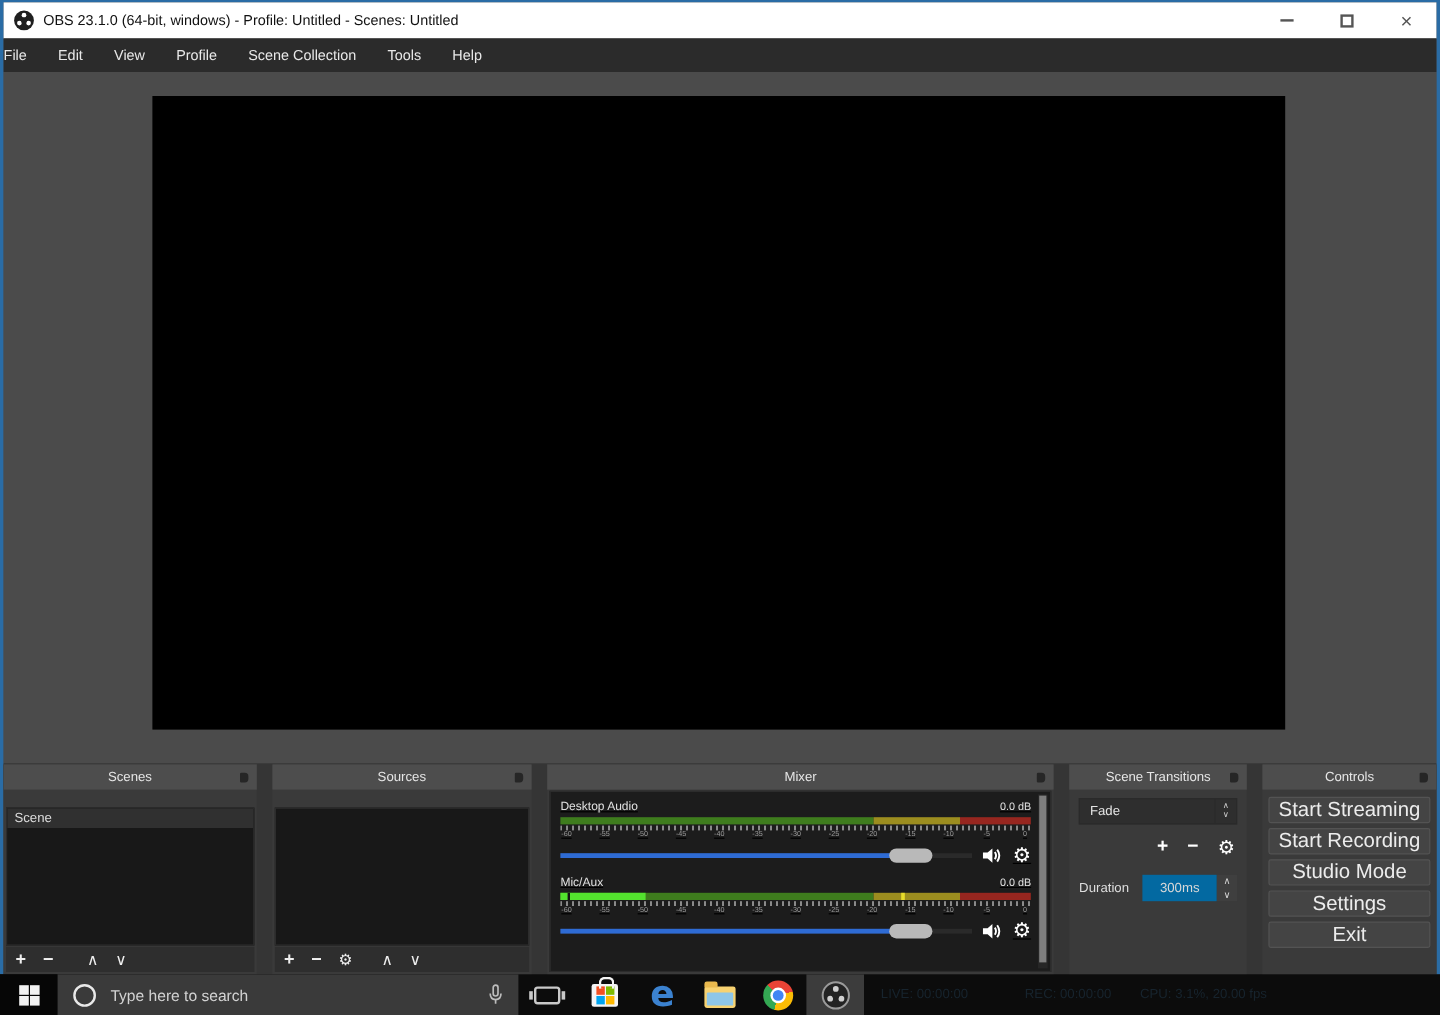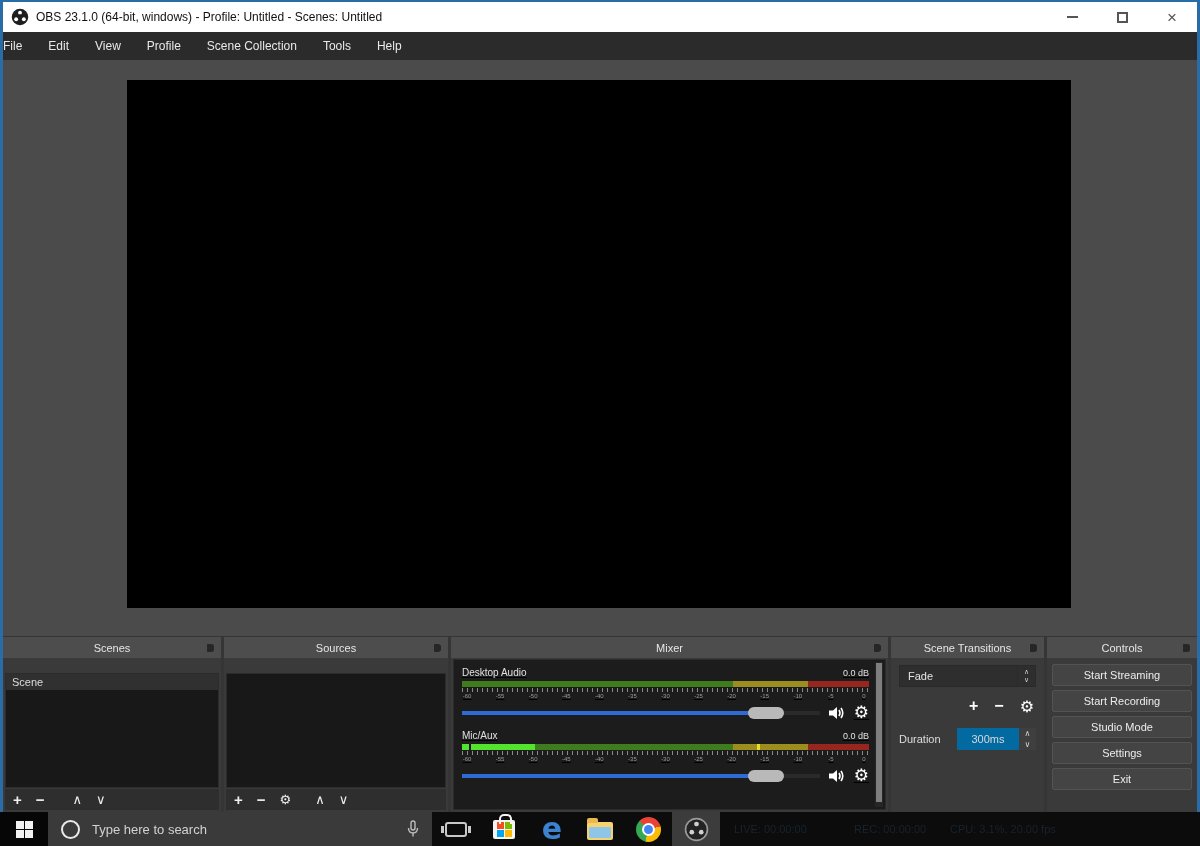--- a/index.html
+++ b/index.html
@@ -20,21 +20,21 @@
   .glyph-max { width:11px; height:11px; border:2px solid #555; }
   .glyph-close { font-size:17px; color:#555; line-height:1; }
 
   .menubar { height:28px; background:#2b2b2b; display:flex; align-items:center; padding-left:0; }
   .menu-item { color:#e9e9e9; font-size:12px; margin-right:26px; }
 
   .preview-area { position:relative; height:576px; background:#4b4b4b; }
   .preview-canvas { position:absolute; left:124px; top:20px; width:944px; height:528px; background:#000; }
 
   
-  .docks { height:176px; display:flex; gap:3px; background:#353535; padding-top:1px; }
+  .docks { height:176px; display:flex; gap:13px; background:#353535; padding-top:1px; }
   .dock { background:#3a3a3a; display:flex; flex-direction:column; }
   .dock-scenes { width:218px; } .dock-sources { width:224px; }
   .dock-mixer { width:437px; } .dock-transitions { width:153px; } .dock-controls { width:150px; }
   .dock-header { height:21px; background:#4d4d4d; position:relative;
     display:flex; align-items:center; justify-content:center; flex:0 0 auto; }
   .dock-header span.hdr { color:#e6e6e6; font-size:11px; }
   .pin { position:absolute; right:7px; top:7px; width:7px; height:8px; background:#262626; border-radius:1px 3px 3px 1px; }
 
   .list-box { flex:1; background:#181818; margin:15px 2px 0 2px; border:1px solid #2c2c2c; overflow:hidden; }
   .list-item-selected { background:#303030; color:#dcdcdc; font-size:11px; padding:2px 6px; }
@@ -85,21 +85,21 @@
   .spinbox { margin-left:auto; display:flex; height:22px; }
   .spinbox .valbox { width:62px; background:#0369a1; color:#d8d8d8; font-size:11px;
     display:flex; align-items:center; justify-content:center; }
   .spinbox .arrows { width:17px; background:#3f3f3f; display:flex; flex-direction:column; }
   .spinbox .arrows div { flex:1; display:flex; align-items:center; justify-content:center;
     color:#d6d6d6; font-size:8px; line-height:1; }
 
   
   .controls-body { padding:6px 5px 0 5px; display:flex; flex-direction:column; gap:4px; }
   .ctl-btn { height:22px; background:#444444; border:1px solid #535353; border-radius:2px;
-    color:#ececec; font-size:11px; display:flex; align-items:center; justify-content:center; }
+    color:#ececec; font-size:17px; display:flex; align-items:center; justify-content:center; }
 
   
   .taskbar { position:absolute; left:0; top:812px; width:1200px; height:34px; background:#0c0c0c;
     display:flex; align-items:stretch; z-index:10; }
   .start-btn { width:48px; display:flex; align-items:center; justify-content:center; background:#060606; }
   .win-logo { display:grid; grid-template-columns:8px 8px; grid-template-rows:8px 8px; gap:1px; }
   .win-logo i { background:#f2f2f2; }
   .search-box { width:384px; background:#3a3a3a; display:flex; align-items:center; padding:0 13px; }
   .cortana-ring { width:19px; height:19px; border:2px solid #e9e9e9; border-radius:50%; margin-right:12px; }
   .search-text { color:#d2d2d2; font-size:13px; flex:1; background:transparent; border:none; outline:none;

